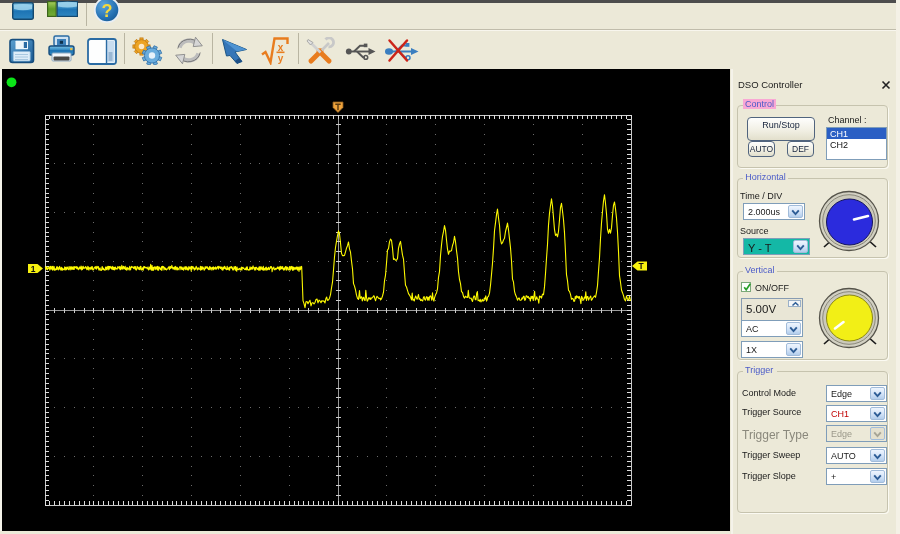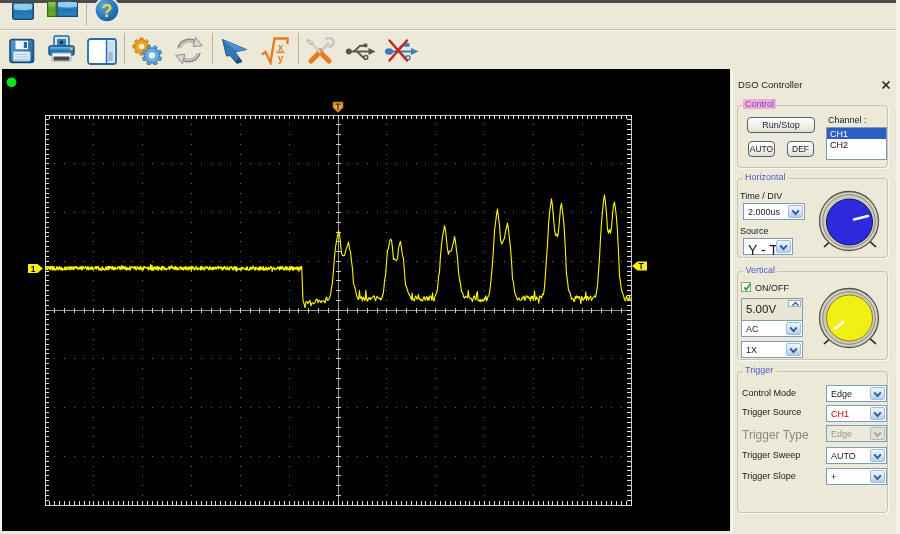--- a/index.html
+++ b/index.html
@@ -1570,58 +1570,58 @@
 <text x="641" y="269.3" font-family="Liberation Sans, sans-serif" font-size="8.5" font-weight="bold" fill="#111" text-anchor="middle">T</text>
 </svg>
 <div style="position:absolute;left:0;top:531px;width:730px;height:3px;background:#ece9d8"></div>
 <div style="position:absolute;left:731px;top:69px;width:164px;height:465px;background:#ece9d8;border-left:2px solid #f5f3ea"></div>
 <div style="position:absolute;left:738px;top:79px;font-size:9.5px;color:#1a1a1a">DSO Controller</div>
 <svg style="position:absolute;left:881px;top:80px" width="10" height="10" viewBox="0 0 10 10">
     <path d="M1.5 1.5 L8.5 8.5 M8.5 1.5 L1.5 8.5" stroke="#222" stroke-width="1.6"></path>
   </svg>
 <div style="position:absolute;left:737px;top:105px;width:151px;height:63px;border:1px solid #c6c3ae;border-radius:4px;box-shadow:1px 1px 0 rgba(253,252,245,.9)"></div>
 <div style="position:absolute;left:743px;top:99px;width:33px;background:#f9a8d4;color:#4b5bc8;font-size:9px;padding:0 2px;text-align:left">Control</div>
-<div style="position:absolute;left:747px;top:117px;width:68px;height:16px;background:linear-gradient(#fefefd,#f0eee2 60%,#e2dfcc);border:1.5px solid #51647e;border-radius:4px;font-size:9px;color:#16233c;text-align:center;line-height:14px">Run/Stop</div>
+<div style="position:absolute;left:747px;top:117px;width:68px;height:24px;background:linear-gradient(#fefefd,#f0eee2 60%,#e2dfcc);border:1.5px solid #51647e;border-radius:4px;font-size:9px;color:#16233c;text-align:center;line-height:14px">Run/Stop</div>
 <div style="position:absolute;left:748px;top:141px;width:27px;height:16px;background:linear-gradient(#fefefd,#f0eee2 60%,#e2dfcc);border:1.5px solid #51647e;border-radius:4px;font-size:8.5px;color:#16233c;text-align:center;line-height:14px">AUTO</div>
 <div style="position:absolute;left:787px;top:141px;width:27px;height:16px;background:linear-gradient(#fefefd,#f0eee2 60%,#e2dfcc);border:1.5px solid #51647e;border-radius:4px;font-size:8.5px;color:#16233c;text-align:center;line-height:14px">DEF</div>
 <div style="position:absolute;left:828px;top:115px;font-size:9px;color:#1a1a1a">Channel :</div>
 <div style="position:absolute;left:826px;top:127px;width:61px;height:33px;background:#fff;border:1px solid #7f9db9;font-size:9px">
     <div style="background:#2b5fc4;color:#fff;padding:1px 0 0 3px;height:11px">CH1</div>
     <div style="color:#111;padding:1px 0 0 3px;height:11px">CH2</div>
   </div>
 <div style="position:absolute;left:737px;top:178px;width:151px;height:80px;border:1px solid #c6c3ae;border-radius:4px;box-shadow:1px 1px 0 rgba(253,252,245,.9)"></div>
-<div style="position:absolute;left:743px;top:172px;width:45px;background:#ece9d8;color:#4b5bc8;font-size:9px;padding:0 2px;text-align:left">Horizontal</div>
+<div style="position:absolute;left:743px;top:172px;width:45px;background:#ece9d8;color:#4b5bc8;font-size:9px;padding:0 2px;text-align:center">Horizontal</div>
 <div style="position:absolute;left:740px;top:191px;font-size:9px;color:#1a1a1a">Time / DIV</div>
 <div style="position:absolute;left:743px;top:203px;width:62px;height:17px;border:1px solid #7f9db9;background:#fff;color:#1a1a1a;font-size:9px">
     <span style="position:absolute;left:4px;top:3px">2.000us</span>
     <span style="position:absolute;right:1px;top:1px;bottom:1px;width:15px;background:linear-gradient(#eef5fe,#d6e5f8 50%,#b2cdec);border:1px solid #a2bcda;border-radius:2px">
       <svg width="13" height="13" viewBox="0 0 13 13" style="position:absolute;left:0;top:0">
         <path d="M3.2 4.3 L6.5 8.1 L9.8 4.3" fill="none" stroke="#2d5d96" stroke-width="1.9"></path>
       </svg>
     </span>
   </div>
 <div style="position:absolute;left:740px;top:226px;font-size:9px;color:#1a1a1a">Source</div>
-<div style="position:absolute;left:743px;top:238px;width:50px;height:17px;border:1px solid #7f9db9;background:#ffffff;color:#1a1a1a;font-size:14px">
+<div style="position:absolute;left:743px;top:238px;width:67px;height:17px;border:1px solid #7f9db9;background:#14b8a6;color:#1a1a1a;font-size:11px">
     <span style="position:absolute;left:4px;top:3px">Y - T</span>
     <span style="position:absolute;right:1px;top:1px;bottom:1px;width:15px;background:linear-gradient(#eef5fe,#d6e5f8 50%,#b2cdec);border:1px solid #a2bcda;border-radius:2px">
       <svg width="13" height="13" viewBox="0 0 13 13" style="position:absolute;left:0;top:0">
         <path d="M3.2 4.3 L6.5 8.1 L9.8 4.3" fill="none" stroke="#2d5d96" stroke-width="1.9"></path>
       </svg>
     </span>
   </div>
 <svg style="position:absolute;left:815px;top:186px" width="70" height="70" viewBox="0 0 70 70">
 <line x1="9" y1="61" x2="18" y2="53" stroke="#1a1a1a" stroke-width="1.6"></line>
 <line x1="61" y1="61" x2="52" y2="53" stroke="#1a1a1a" stroke-width="1.6"></line>
 <circle cx="34" cy="35" r="29.5" fill="#d2d0c2" stroke="#55534a" stroke-width="1.3"></circle>
 <circle cx="34" cy="35" r="26.3" fill="#cbc9ba" stroke="#8a887a" stroke-width="1"></circle>
 <circle cx="34.5" cy="36" r="23" fill="#2b2bdd" stroke="#14145e" stroke-width="1"></circle>
 <line x1="39" y1="33.5" x2="53" y2="30" stroke="#fff" stroke-width="2.6" stroke-linecap="round"></line>
 </svg>
 <div style="position:absolute;left:737px;top:271px;width:151px;height:89px;border:1px solid #c6c3ae;border-radius:4px;box-shadow:1px 1px 0 rgba(253,252,245,.9)"></div>
-<div style="position:absolute;left:743px;top:265px;width:34px;background:#ece9d8;color:#4b5bc8;font-size:9px;padding:0 2px;text-align:right">Vertical</div>
+<div style="position:absolute;left:743px;top:265px;width:34px;background:#ece9d8;color:#4b5bc8;font-size:9px;padding:0 2px;text-align:left">Vertical</div>
 <div style="position:absolute;left:741px;top:282px;width:10px;height:10px;background:#fff;border:1px solid #7ca87a"></div>
 <svg style="position:absolute;left:742px;top:282px" width="10" height="11" viewBox="0 0 10 11">
     <path d="M2.2 5.2 L4.2 7.8 L8.3 1.8" fill="none" stroke="#2ba12b" stroke-width="1.7"></path>
   </svg>
 <div style="position:absolute;left:755px;top:283px;font-size:9px;color:#1a1a1a">ON/OFF</div>
 <div style="position:absolute;left:741px;top:298px;width:62px;height:32px;border:1px solid #889cb2;background:#e9e6d6;font-size:11.5px;color:#1a1a1a">
     <span style="position:absolute;left:4px;top:4px">5.00V</span>
     <span style="position:absolute;right:1px;top:1px;width:13px;height:7px;background:#f4f6f8;border:1px solid #9ab0c8">
       <svg width="13" height="7" viewBox="0 0 13 7" style="position:absolute;left:0;top:0">
         <path d="M3.5 4.5 L6.5 1.8 L9.5 4.5" fill="none" stroke="#2d5d96" stroke-width="1.5"></path>

